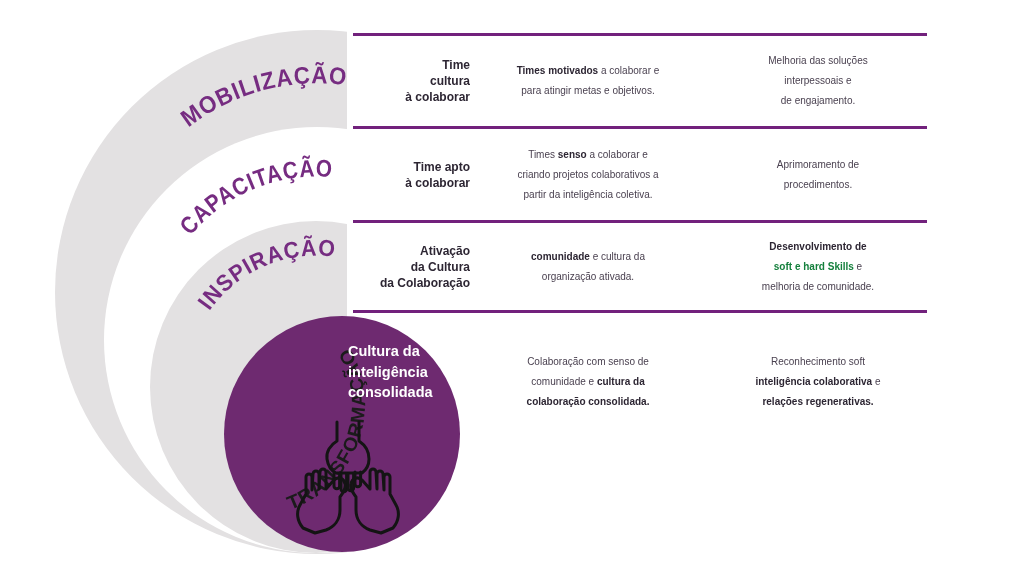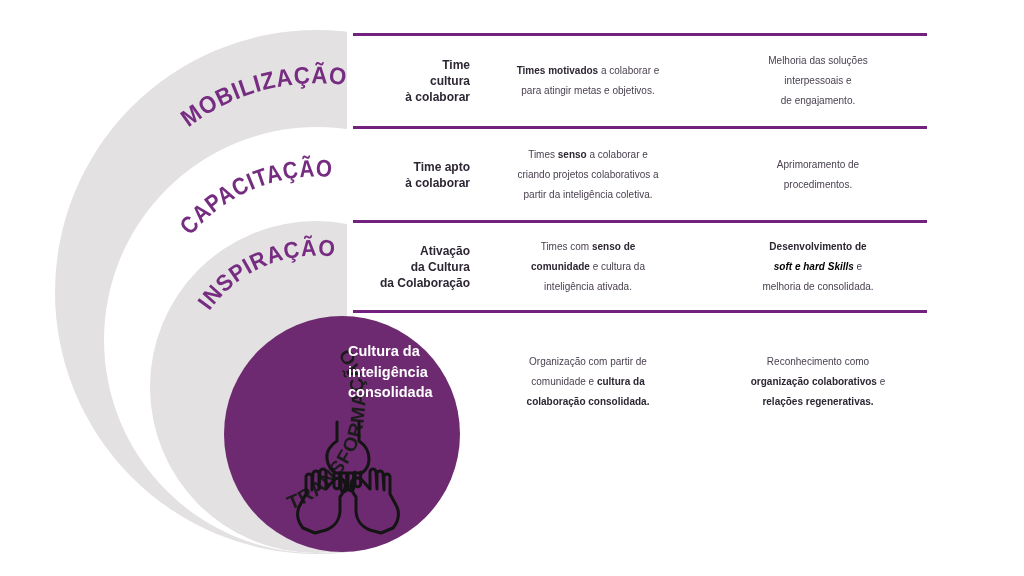--- a/index.html
+++ b/index.html
@@ -12,21 +12,21 @@
   .arc-label-dark{fill:#1b1b1b;font-size:19px;letter-spacing:1px;}
 
   .table{position:absolute;left:353px;top:33px;width:574px;}
   .row{display:flex;align-items:center;border-top:3px solid #72217c;}
   .row1{height:90px}.row2{height:91px}.row3{height:87px}.row4{height:137px}
   .cell{box-sizing:border-box;color:#4a4150;font-size:10px;line-height:20px;}
   .cell.level{width:117px;text-align:right;font-weight:bold;font-size:12px;line-height:16px;color:#3a3440;padding-left:2px;}
   .cell.team{width:236px;text-align:center;}
   .cell.result{width:200px;margin-left:12px;text-align:center;}
   .cell .b{font-weight:bold;color:#2d2633;}
-  .cell .bi{font-weight:bold;font-style:italic;color:#000000;}
+  .cell .bi{font-weight:bold;color:#15803d;}
 
   .center-text{position:absolute;left:348px;top:341px;width:120px;color:#fff;
                font-weight:bold;font-size:14.5px;line-height:20.5px;text-align:left;}
 </style>
 </head>
 <body>
 
 <div class="canvas">
 
   <svg class="diagram" width="1024" height="576" viewBox="0 0 1024 576">
@@ -112,40 +112,39 @@
           <div class="line"><span>procedimentos.</span></div>
         </div>
       </div>
       <div class="row row3">
         <div class="cell level">
           <div class="line"><span class="b">Ativação</span></div>
           <div class="line"><span class="b">da Cultura</span></div>
           <div class="line"><span class="b">da Colaboração</span></div>
         </div>
         <div class="cell team">
-          <div class="line"><span>Times com </span><span class="b">senso de</span></div>
           <div class="line"><span class="b">comunidade</span><span> e cultura da</span></div>
-          <div class="line"><span>inteligência ativada.</span></div>
+          <div class="line"><span>organização ativada.</span></div>
         </div>
         <div class="cell result">
           <div class="line"><span class="b">Desenvolvimento de</span></div>
           <div class="line"><span class="bi">soft</span><span class="bi"> e </span><span class="bi">hard Skills</span><span> e</span></div>
-          <div class="line"><span>melhoria de consolidada.</span></div>
+          <div class="line"><span>melhoria de comunidade.</span></div>
         </div>
       </div>
       <div class="row row4">
         <div class="cell level"></div>
         <div class="cell team">
-          <div class="line"><span>Organização com partir de</span></div>
+          <div class="line"><span>Colaboração com senso de</span></div>
           <div class="line"><span>comunidade e </span><span class="b">cultura da</span></div>
           <div class="line"><span class="b">colaboração consolidada.</span></div>
         </div>
         <div class="cell result">
-          <div class="line"><span>Reconhecimento como</span></div>
-          <div class="line"><span class="b">organização colaborativos</span><span> e</span></div>
+          <div class="line"><span>Reconhecimento soft</span></div>
+          <div class="line"><span class="b">inteligência colaborativa</span><span> e</span></div>
           <div class="line"><span class="b">relações regenerativas.</span></div>
         </div>
       </div>
     </div>
 
   <div class="center-text">
     <div>Cultura da</div>
     <div>inteligência</div>
     <div>consolidada</div>
   </div>

